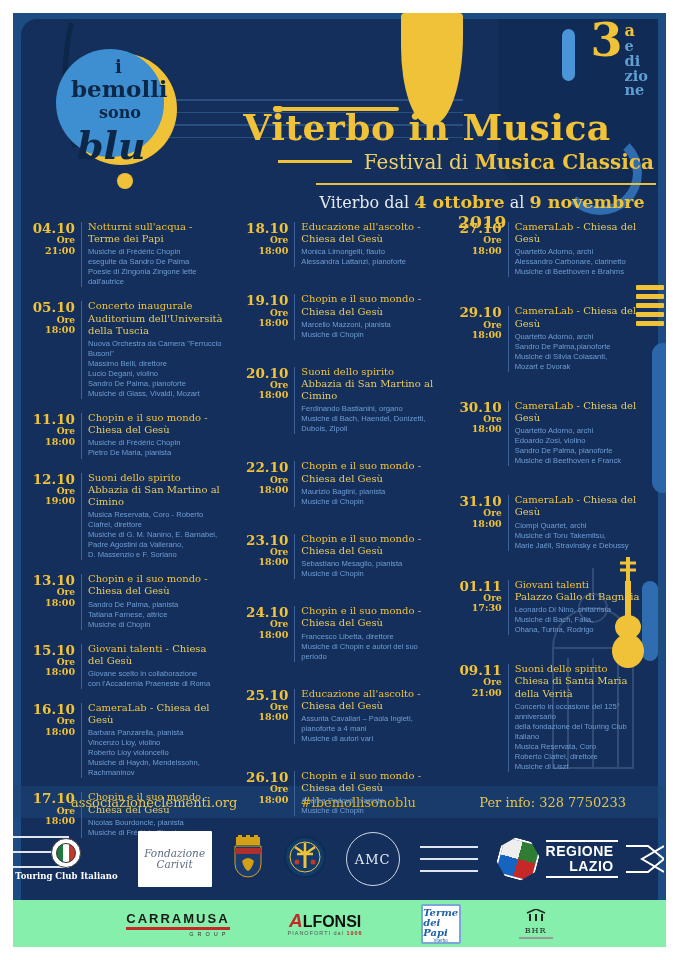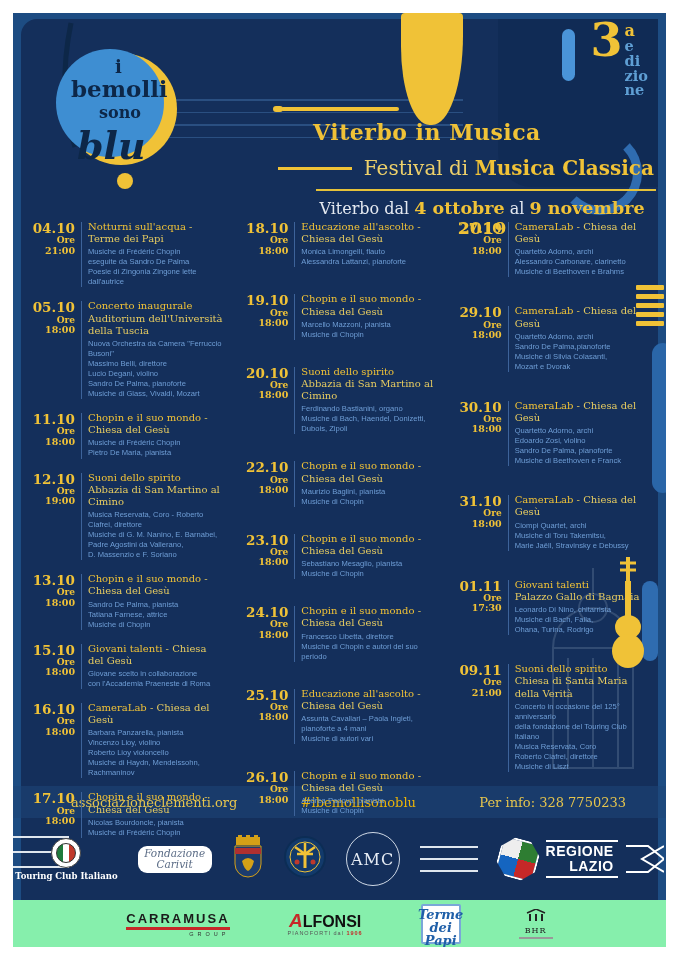--- a/index.html
+++ b/index.html
@@ -17,21 +17,21 @@
   .flute::before{content:"";position:absolute;left:-8px;top:-1px;width:10px;height:6px;background:#f0c237;border-radius:3px;}
   .yellow-blob{position:absolute;left:388px;top:0;width:62px;height:112px;background:#f0c237;border-radius:4px 4px 50% 46% / 4px 4px 80% 70%;}
   .edition-badge{position:absolute;right:18px;top:8px;display:flex;align-items:flex-start;}
   .pill{width:13px;height:52px;border-radius:7px;background:#4a94d8;margin:8px 16px 0 0;}
   .badge-num{font-family:"DejaVu Serif",serif;font-weight:bold;font-size:46px;color:#f0c237;line-height:.85;}
   .badge-col{display:flex;flex-direction:column;margin-top:2px;margin-left:2px;}
   .badge-sup{font-family:"DejaVu Serif",serif;font-weight:bold;font-size:16px;color:#f0c237;line-height:1;}
   .badge-word{font-family:"DejaVu Serif",serif;font-weight:bold;font-size:14.5px;color:#5f9fd4;line-height:1.02;}
   .arc-badge{position:absolute;right:24px;top:118px;width:66px;height:66px;border:9px solid transparent;border-bottom-color:#2f6cb0;border-right-color:#2f6cb0;border-radius:50%;}
   .title-block{position:absolute;left:185px;right:10px;top:96px;text-align:center;}
-  .title-block h1{margin:12px;font-family:"DejaVu Serif",serif;font-weight:bold;font-size:22px;color:#f0c237;letter-spacing:.5px;line-height:1.05;}
+  .title-block h1{margin:0;font-family:"DejaVu Serif",serif;font-weight:bold;font-size:36px;color:#f0c237;letter-spacing:.5px;line-height:1.05;}
   .subtitle{display:flex;align-items:center;justify-content:flex-end;gap:12px;margin-top:3px;padding-right:2px;font-family:"DejaVu Serif",serif;font-size:20px;color:#edd06a;}
   .subtitle .dash{width:74px;height:3px;background:#f0c237;}
   .subtitle strong{color:#f0c237;}
   .rule{height:2px;background:#e5c23a;margin:9px 0 7px 118px;}
   .date-line{font-family:"DejaVu Serif",serif;font-size:16px;color:#e4e9f0;padding-left:110px;}
   .date-line strong{color:#f0c237;font-size:17.5px;}
   
   .prog-heading{flex:0 0 42px;line-height:42px;text-align:center;font-family:"DejaVu Serif",serif;font-weight:bold;font-size:29px;color:#3c80c4;letter-spacing:1px;}
   .program-grid{flex:1;display:flex;gap:21px;padding:8px 16px 0 18px;position:relative;min-height:0;}
   .program-col{flex:1;min-width:0;}
@@ -55,42 +55,42 @@
   .fb-web,.fb-info{color:#e6c54d;}
   .fb-tag{color:#eab308;}
   
   .partners{flex:0 0 82px;display:flex;align-items:center;justify-content:center;gap:20px;position:relative;}
   .deco-lines-left{position:absolute;left:0;top:18px;}
   .deco-lines-left div{width:56px;height:2px;background:#dfe6ee;margin-bottom:13px;}
   .tci{text-align:center;}
   .tci-circle{width:28px;height:28px;border-radius:50%;background:#fff;margin:0 auto 3px;position:relative;overflow:hidden;border:1px solid #444;}
   .tci-circle::before{content:"";position:absolute;inset:4px;border-radius:50%;background:linear-gradient(90deg,#1e7a3c 0 33%,#ffffff 33% 66%,#c0392b 66% 100%);border:1px solid #333;}
   .tci-label{font-family:"DejaVu Serif",serif;font-weight:bold;font-size:8.5px;color:#ffffff;}
-  .carivit{width:74px;height:27px;background:#ffffff;border-radius:9px;display:flex;flex-direction:column;align-items:center;justify-content:center;line-height:1.05;}
+  .carivit{width:74px;height:56px;background:#ffffff;border-radius:1px;display:flex;flex-direction:column;align-items:center;justify-content:center;line-height:1.05;}
   .carivit span{font-family:"DejaVu Serif",serif;font-style:italic;color:#5a6b85;font-size:10.5px;}
   .crest,.tuscia,.amc{flex:0 0 auto;}
   .amc{width:52px;height:52px;border-radius:50%;border:1.5px solid #cfd9e6;display:flex;align-items:center;justify-content:center;}
-  .amc-text{font-family:"DejaVu Serif",serif;color:#e6ecf4;font-size:16px;letter-spacing:1px;}
+  .amc-text{font-family:"DejaVu Serif",serif;color:#e6ecf4;font-size:13px;letter-spacing:1px;}
   .deco-lines-mid{display:flex;flex-direction:column;gap:10px;}
   .deco-lines-mid div{width:58px;height:2px;background:#dfe6ee;}
   .regione{display:flex;align-items:center;gap:8px;}
   .regione-emblem{width:36px;height:36px;background:conic-gradient(#2e7d32 0 25%,#c62828 25% 50%,#1565c0 50% 75%,#eeeeee 75% 100%);border:2px solid #fff;clip-path:polygon(30% 0,70% 0,100% 30%,100% 70%,70% 100%,30% 100%,0 70%,0 30%);transform:rotate(15deg);}
   .regione-text{font-weight:bold;color:#fff;font-size:14px;line-height:1.05;letter-spacing:.5px;border-top:2px solid #fff;border-bottom:2px solid #fff;padding:2px 4px 2px 0;text-align:right;}
   
   .sponsors{flex:0 0 47px;background:#86efac;display:flex;align-items:center;justify-content:center;gap:58px;}
   .carramusa-main{font-weight:bold;font-size:13px;color:#1a1a1a;letter-spacing:2px;}
   .carramusa-bar{height:3px;background:#c62828;margin-top:1px;}
   .carramusa-sub{font-size:5.5px;color:#333;letter-spacing:4px;text-align:right;margin-top:1px;}
   .alfonsi{text-align:center;line-height:1;}
   .alfonsi-main{font-size:16px;color:#111;font-weight:bold;}
   .alfonsi-a{color:#c62828;font-style:italic;font-size:19px;}
   .alfonsi-sub{font-size:5.5px;color:#555;letter-spacing:1px;margin-top:1px;}
   .alfonsi-sub b{color:#c62828;}
   .terme{width:40px;height:40px;border:2px solid #7aa7d8;background:#fff;border-radius:2px;display:flex;flex-direction:column;align-items:center;justify-content:space-between;padding:2px 1px;box-sizing:border-box;}
-  .terme-text{font-family:"DejaVu Serif",serif;font-style:italic;font-weight:bold;color:#1f5fa8;font-size:13px;line-height:1;text-align:center;}
+  .terme-text{font-family:"DejaVu Serif",serif;font-style:italic;font-weight:bold;color:#1f5fa8;font-size:10px;line-height:1;text-align:left;}
   .terme-sub{font-size:4.5px;color:#1f5fa8;}
   .bhr{text-align:center;}
   .bhr-text{font-family:"DejaVu Serif",serif;font-size:8px;color:#222;letter-spacing:1px;}
   .bhr-sub{height:2px;width:34px;background:#999;margin:2px auto 0;}
   
   .stripes{position:absolute;right:2px;top:272px;width:28px;z-index:3;}
   .stripes div{height:5px;background:#f0c237;margin-bottom:4px;border-radius:1px;}
   .side-pill{position:absolute;right:-8px;top:330px;width:22px;height:150px;background:#2a66a8;border-radius:12px;z-index:1;}
   .violin-wrap{position:absolute;right:4px;top:540px;z-index:3;}
   .building-wrap{position:absolute;right:18px;top:545px;z-index:1;opacity:.16;}

